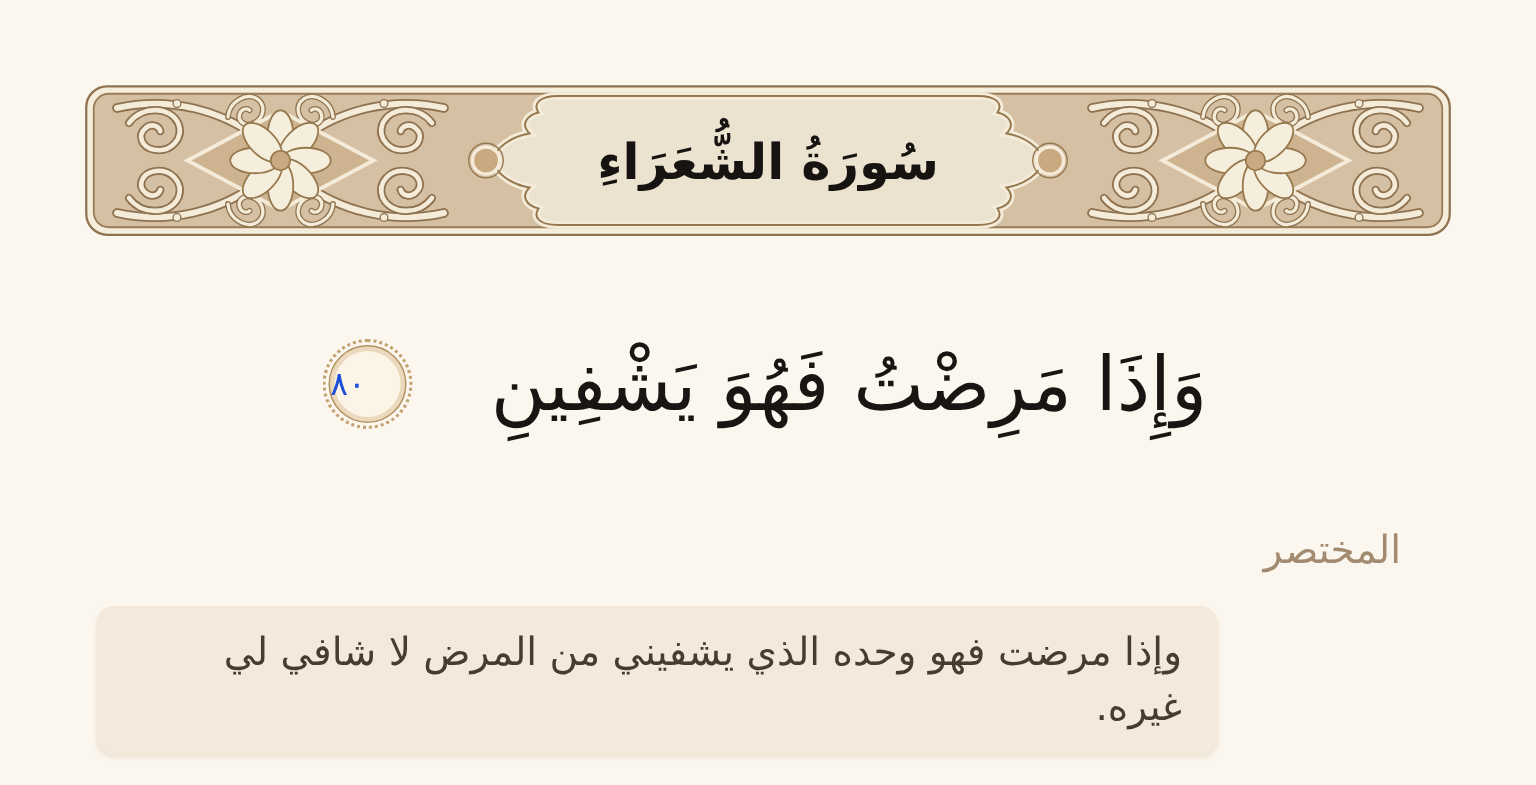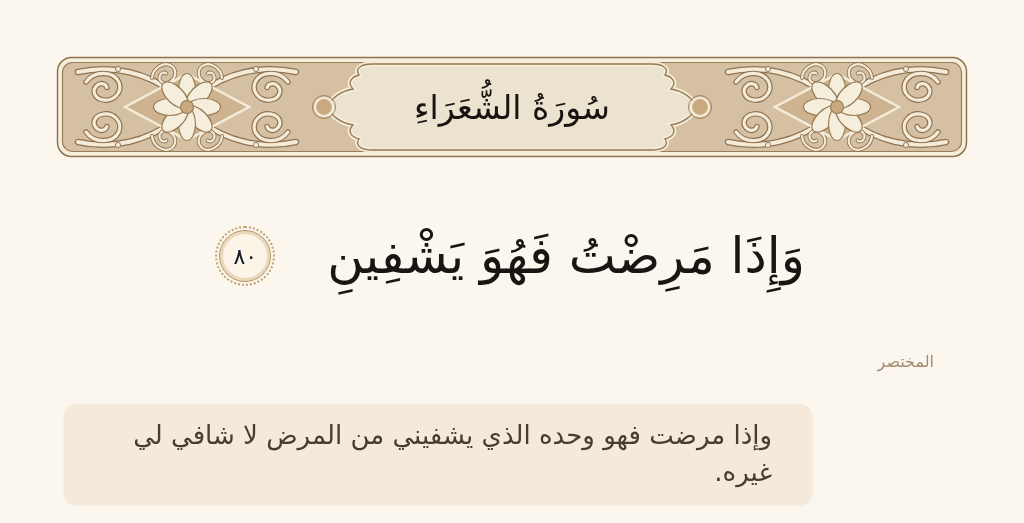--- a/index.html
+++ b/index.html
@@ -8,51 +8,51 @@
     background:#fcf7ee;
     font-family:"DejaVu Sans",sans-serif;
   }
   
   .banner{
     position:absolute;left:56px;top:56px;width:912px;height:102px;
   }
   .banner svg{position:absolute;inset:0;display:block;}
   .banner .title{
     position:absolute;inset:0;display:flex;align-items:center;justify-content:center;
-    font-size:33px;font-weight:normal;color:#171310;direction:rtl;letter-spacing:1px;
+    font-size:33px;font-weight:bold;color:#171310;direction:rtl;letter-spacing:1px;
     pointer-events:none;
   }
   
   .ayah-row{
     position:absolute;left:0;top:198px;width:1024px;height:116px;
     display:flex;direction:rtl;align-items:center;justify-content:center;gap:16px;
   }
   .ayah-text{
     font-size:50px;color:#181512;white-space:nowrap;line-height:1.1;margin-left:40px;
   }
   .ayah-badge{
     width:50px;height:50px;border-radius:50%;flex:0 0 auto;
     background:#fbf4e7;
     border:1.6px solid #b3905f;
     box-shadow:inset 0 0 0 3px #ead9bc;
     outline:2px dotted #c3a171;outline-offset:2px;
-    display:flex;align-items:center;justify-content:center;
-    color:#0f172a;font-size:22px;
+    display:flex;align-items:center;justify-content:flex-end;
+    color:#1d4ed8;font-size:22px;
   }
   
   .tafsir-label{
     position:absolute;top:352px;right:90px;direction:rtl;
-    font-size:16px;color:#a28b70;
+    font-size:26px;color:#a28b70;
   }
   .tafsir-card{
     position:absolute;left:64px;top:404px;width:748px;height:99px;
     background:#f4e9da;border-radius:12px;
     box-shadow:0 2px 3px rgba(170,145,110,0.18);
     display:flex;align-items:center;direction:rtl;text-align:right;
-    padding:0 40px;box-sizing:border-box;
+    padding:0 24px;box-sizing:border-box;
   }
   .tafsir-text{
     font-size:26px;color:#463c31;line-height:1.4;width:100%;
   }
 </style>
 </head>
 <body>
 
 <div class="banner">
   <svg viewBox="0 0 912 102" aria-hidden="true">

